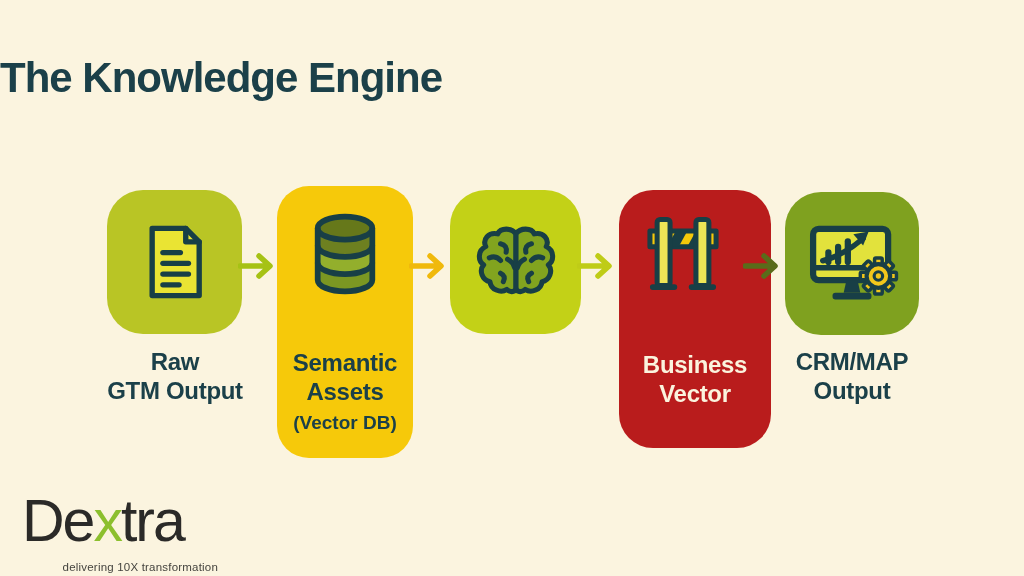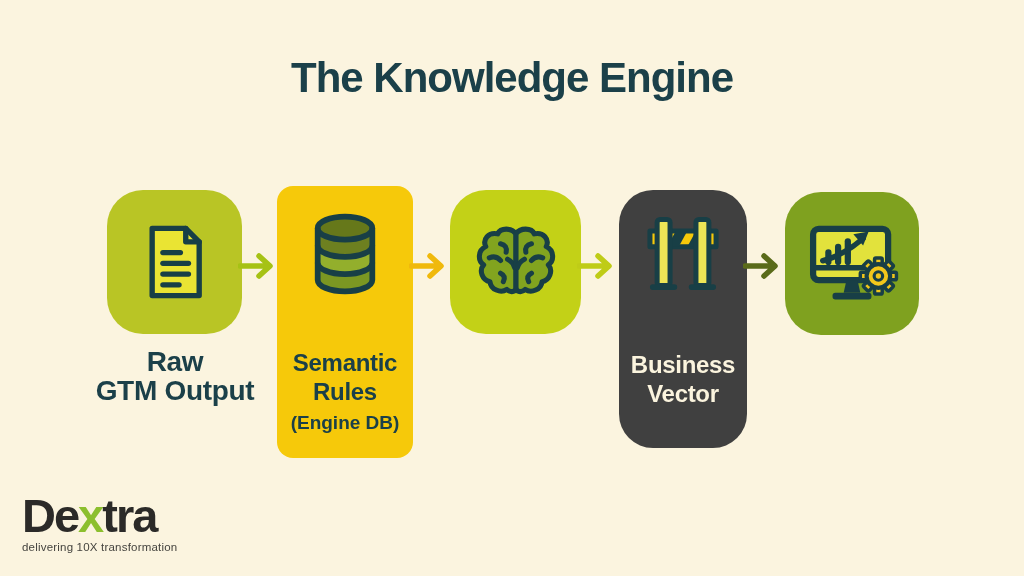--- a/index.html
+++ b/index.html
@@ -1,38 +1,38 @@
 <!DOCTYPE html>
 <html><head>
 <meta charset="utf-8">
 <style>
   html,body{margin:0;padding:0;}
   .canvas{
     position:relative;width:1024px;height:576px;overflow:hidden;
     font-family:"Liberation Sans",sans-serif;background:#FBF4DF;
   }
   .title{
-    position:absolute;top:54px;left:0;width:100%;text-align:center;
+    position:absolute;top:54px;left:0;width:100%;
     font-size:42px;font-weight:bold;letter-spacing:-1px;color:#1B4049;margin:0;
   }
   .node-box{position:absolute;border-radius:34px;}
   .icon-center{width:100%;height:100%;display:flex;align-items:center;justify-content:center;}
   .node-label{
-    position:absolute;text-align:center;font-size:28px;font-weight:bold;
+    position:absolute;text-align:center;font-size:24px;font-weight:bold;
     line-height:29px;color:#1B4049;letter-spacing:-0.3px;
   }
   .in-label{position:absolute;left:0;width:100%;text-align:center;
     font-size:24px;font-weight:bold;line-height:29px;color:#1B4049;letter-spacing:-0.3px;}
   .in-sub{position:absolute;left:0;width:100%;text-align:center;
     font-size:19px;font-weight:bold;color:#1B4049;}
   .abs-icon{position:absolute;}
   .arrow{position:absolute;top:250px;width:42px;height:32px;}
   .logo{position:absolute;left:22px;top:492px;}
-  .brand{font-size:47px;font-weight:bold;letter-spacing:-2px;line-height:1;color:#2B2A28;}
-  .tagline{width:196px;text-align:left;font-size:11.5px;color:#45443F;margin-top:2px;letter-spacing:0.2px;}
+  .brand{font-size:59px;font-weight:normal;letter-spacing:-2px;line-height:1;color:#2B2A28;}
+  .tagline{width:196px;text-align:right;font-size:11.5px;color:#45443F;margin-top:10px;letter-spacing:0.2px;}
 </style>
 </head>
 <body>
 
 <div class="canvas" style="background-color: rgb(251, 244, 223);">
 
   <h1 class="title" style="color: rgb(27, 64, 73);">The Knowledge Engine</h1>
 
   <div class="node-box" style="left: 107px; top: 190px; width: 135px; height: 144px; border-radius: 36px; background-color: rgb(185, 197, 37);">
     <div class="icon-center">
@@ -50,39 +50,39 @@
   </div>
   <div class="node-label" style="left:87px;top:347px;width:176px;">
     <div>Raw</div>
     <div>GTM Output</div>
   </div>
 
   <svg class="arrow" style="left:238px;" viewBox="0 0 42 32">
     <path d="M2 16 H30 M21 6 L32 16 L21 26" fill="none" stroke-width="5.5" stroke-linecap="round" stroke-linejoin="round" stroke="#A6C214"></path>
   </svg>
 
-  <div class="node-box" style="left: 277px; top: 186px; width: 136px; height: 272px; border-radius: 16px; background-color: rgb(246, 201, 10);">
+  <div class="node-box" style="left: 277px; top: 186px; width: 136px; height: 272px; border-radius: 32px; background-color: rgb(246, 201, 10);">
     <div class="abs-icon" style="left:22px;top:22px;">
       <svg width="92" height="92" viewBox="0 0 64 64">
         <path d="M13 14 V50 A19 8 0 0 0 51 50 V14 Z" fill="#7B9722"></path>
         <path d="M13 14 A19 8 0 0 0 51 14 L51 26 A19 8 0 0 1 13 26 Z" fill="#6D8020"></path>
         <path d="M13 26 A19 8 0 0 0 51 26 L51 38 A19 8 0 0 1 13 38 Z" fill="#93AF2C"></path>
         <g stroke="#183F46" stroke-width="4" fill="none">
           <path d="M13 26 A19 8 0 0 0 51 26"></path>
           <path d="M13 38 A19 8 0 0 0 51 38"></path>
           <ellipse cx="32" cy="14" rx="19" ry="8" fill="#66781A"></ellipse>
           <path d="M13 14 V50 A19 8 0 0 0 51 50 V14"></path>
         </g>
       </svg>
     </div>
     <div class="in-label" style="top:162px;">
       <div>Semantic</div>
-      <div>Rules</div>
+      <div>Assets</div>
     </div>
-    <div class="in-sub" style="top:226px;">(Engine DB)</div>
+    <div class="in-sub" style="top:226px;">(Vector DB)</div>
   </div>
 
   <svg class="arrow" style="left:409px;" viewBox="0 0 42 32">
     <path d="M2 16 H30 M21 6 L32 16 L21 26" fill="none" stroke-width="5.5" stroke-linecap="round" stroke-linejoin="round" stroke="#F0B90B"></path>
   </svg>
 
   <div class="node-box" style="left: 450px; top: 190px; width: 131px; height: 144px; border-radius: 36px; background-color: rgb(195, 209, 23);">
     <div class="icon-center">
       <svg width="90" height="90" viewBox="0 0 64 64">
         <g stroke="#183F46" stroke-width="3.6" stroke-linecap="round" stroke-linejoin="round">
@@ -104,21 +104,21 @@
       </svg>
     </div>
   </div>
   <div class="node-label" style="left:433px;top:347px;width:165px;">
   </div>
 
   <svg class="arrow" style="left:577px;" viewBox="0 0 42 32">
     <path d="M2 16 H30 M21 6 L32 16 L21 26" fill="none" stroke-width="5.5" stroke-linecap="round" stroke-linejoin="round" stroke="#BFCC17"></path>
   </svg>
 
-  <div class="node-box" style="left: 619px; top: 190px; width: 128px; height: 258px; border-radius: 34px; background-color: #404040;">
+  <div class="node-box" style="left: 619px; top: 190px; width: 128px; height: 258px; border-radius: 34px; background-color: #b91c1c; padding-left: 24px;">
     <div class="abs-icon" style="left:18px;top:18px;">
       <svg width="92" height="92" viewBox="0 0 64 64">
         <g stroke-linejoin="round">
           <rect x="9" y="16" width="46" height="11" fill="#F6C90A" stroke="#183F46" stroke-width="3.5"></rect>
           <polygon points="27,16 35,16 29,27 21,27" fill="#183F46"></polygon>
           <polygon points="41,16 48,16 42,27 35,27" fill="#183F46"></polygon>
           <rect x="14" y="8" width="9" height="46" rx="2" fill="#EDE556" stroke="#183F46" stroke-width="3.5"></rect>
           <rect x="41" y="8" width="9" height="46" rx="2" fill="#EDE556" stroke="#183F46" stroke-width="3.5"></rect>
           <path d="M11 55 H26 M38 55 H53" stroke="#183F46" stroke-width="4" stroke-linecap="round"></path>
         </g>
@@ -159,20 +159,24 @@
             <rect x="-2.75" y="-13" width="5.5" height="6" rx="1" transform="rotate(270)"></rect>
             <rect x="-2.75" y="-13" width="5.5" height="6" rx="1" transform="rotate(315)"></rect>
           </g>
           <circle r="8.5" fill="#F2C71B" stroke="#183F46" stroke-width="3"></circle>
           <circle r="4.2" fill="#183F46"></circle>
           <circle r="1.9" fill="#F2C71B"></circle>
         </g>
       </svg>
     </div>
   </div>
+  <div class="node-label" style="left:763px;top:347px;width:178px;">
+    <div>CRM/MAP</div>
+    <div>Output</div>
+  </div>
 
   <div class="logo">
     <div class="brand" style="color: rgb(43, 42, 40);">
       <span>De</span><span style="color: rgb(140, 191, 46);">x</span><span>tra</span>
     </div>
     <div class="tagline">delivering 10X transformation</div>
   </div>
 
 </div>
 

